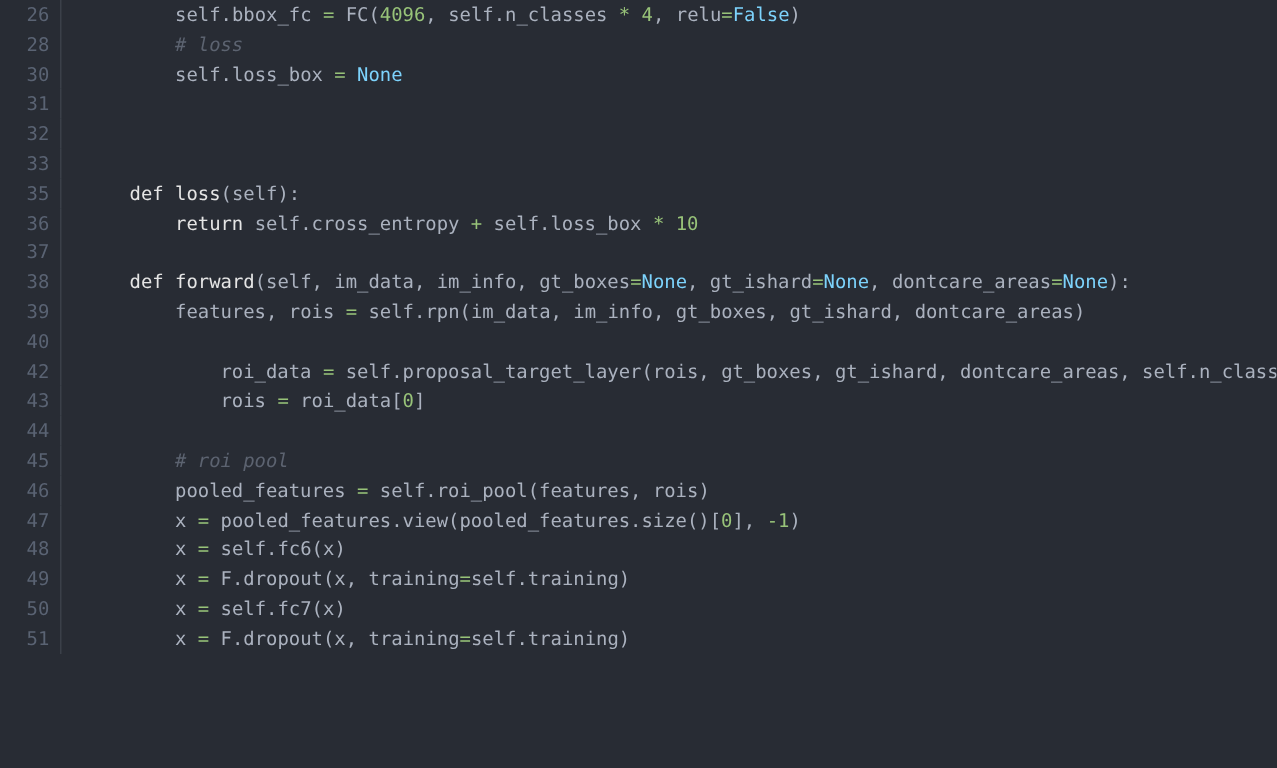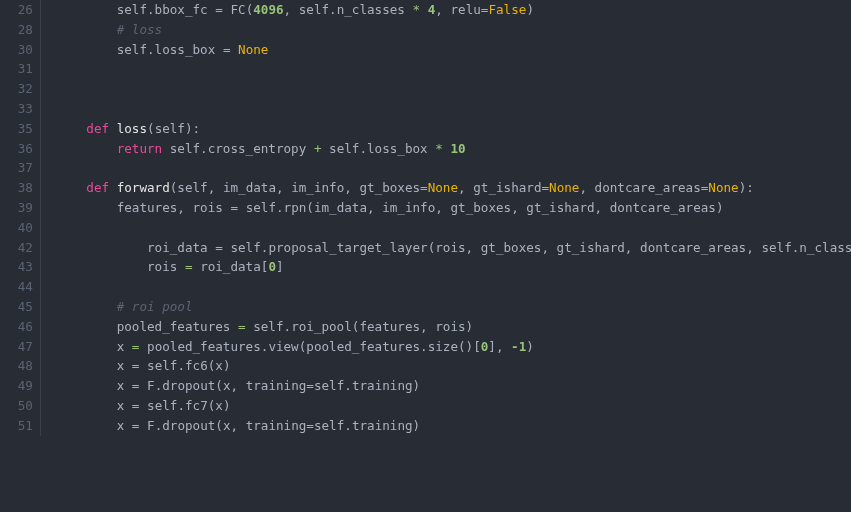--- a/index.html
+++ b/index.html
@@ -63,26 +63,26 @@
   .content {
     padding-left: 15px;
     color: #abb2bf;
     flex: 1;
     white-space: pre;
     overflow: hidden;
     font-size: 12.6px;
   }
 
   
-  .kw      { color: #ec4899; }            
+  .kw      { color: #e5e5e5; }            
   .deco    { color: #98c379; }            
   .at      { color: #d19a66; }            
   .fn      { color: #e5e5e5; }
-  .num     { color: #98c379; font-weight: bold; }            
-  .const   { color: #eab308; }            
+  .num     { color: #98c379; }            
+  .const   { color: #7dd3fc; }            
   .opg     { color: #98c379; }
   .cmt     { color: #5c6370; font-style: italic; }
   .pl      { color: #abb2bf; }            
   .punc    { color: #abb2bf; }
   .dot     { color: #abb2bf; }
 </style>
 </head>
 <body>
 
 <div id="editor">

